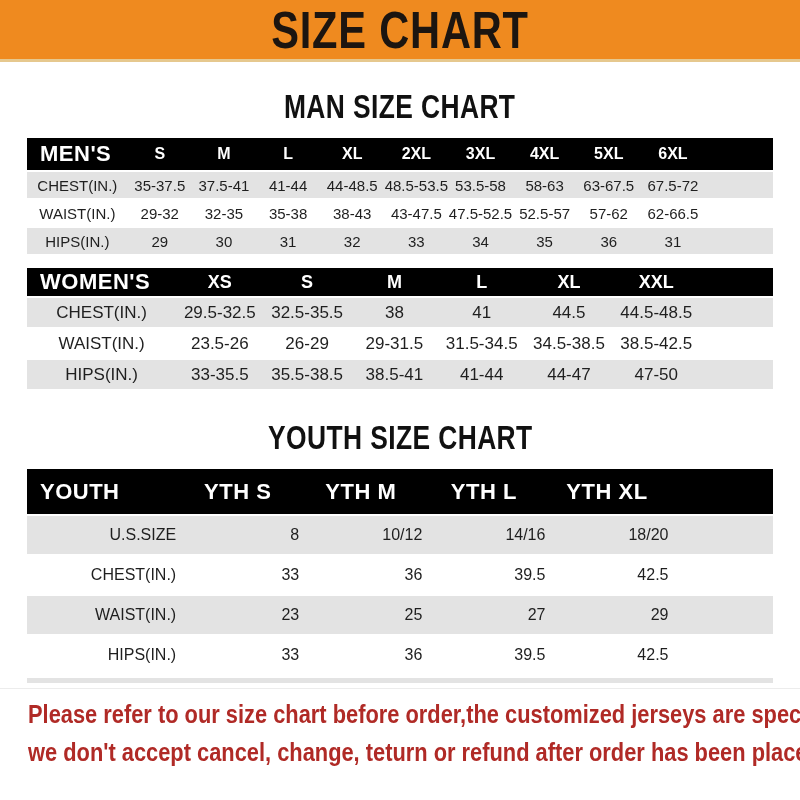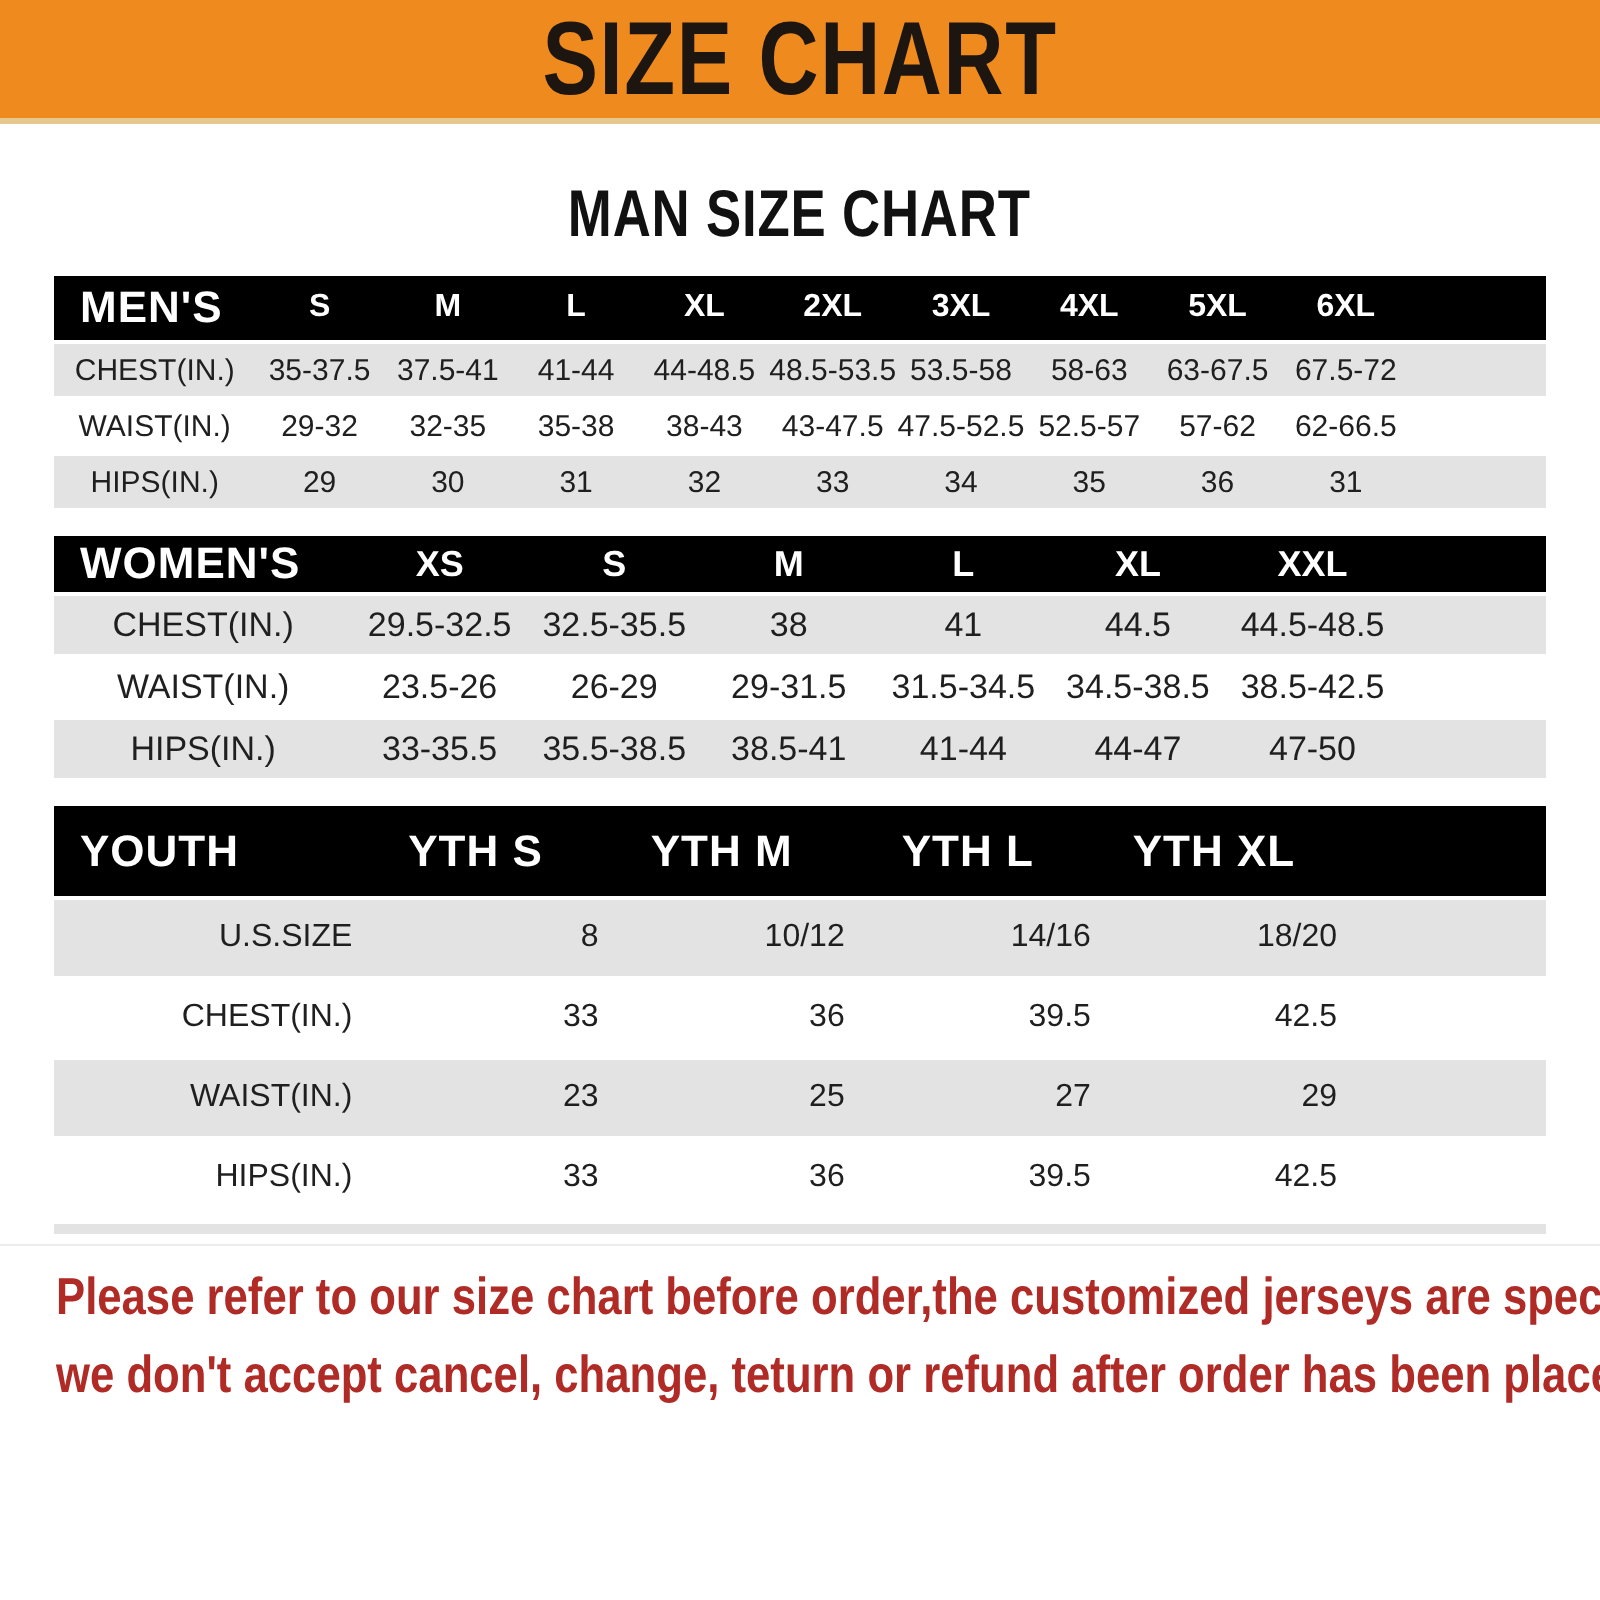--- a/index.html
+++ b/index.html
@@ -191,20 +191,21 @@
           <td class="size-cell">41-44</td>
           <td class="size-cell">44-47</td>
           <td class="size-cell">47-50</td>
           <td></td>
         </tr>
       </tbody>
     </table>
 </section>
 
 <section>
+  <h2 class="section-title title-youth"><span class="condensed">YOUTH SIZE CHART</span></h2>
   <table class="size-table t-youth">
     <colgroup>
       <col style="width:20%">
       <col style="width:16.5%">
         <col style="width:16.5%">
         <col style="width:16.5%">
         <col style="width:16.5%">
       <col style="width:14%">
     </colgroup>
   <thead>

